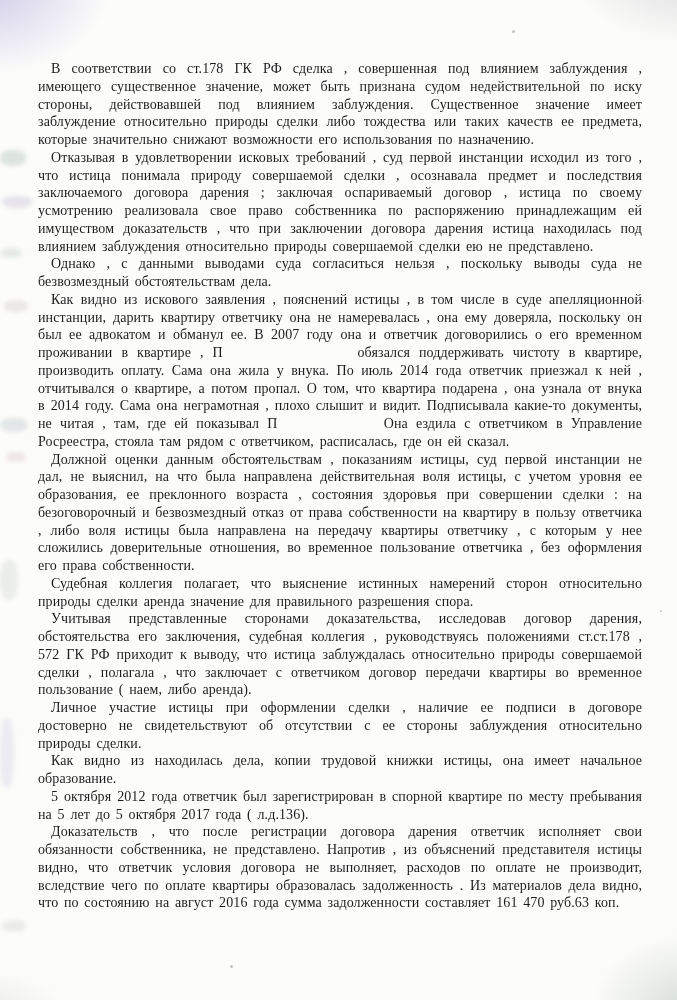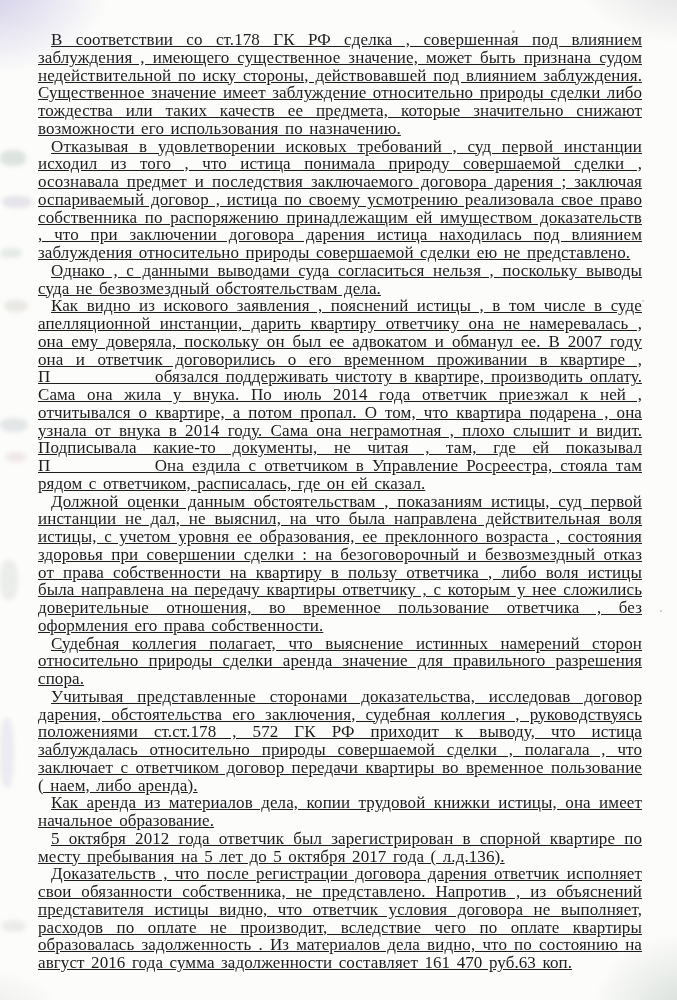--- a/index.html
+++ b/index.html
@@ -47,30 +47,29 @@
   }
   .k1 { left: 512px; top: 30px; }
   .k2 { left: 286px; top: 88px;  width: 2px; height: 2px; }
   .k3 { left: 642px; top: 300px; width: 2px; height: 2px; }
   .k4 { left: 660px; top: 610px; width: 2px; height: 2px; }
   .k5 { left: 230px; top: 965px; width: 3px; height: 3px; }
 
   .text-block {
     position: absolute;
     left: 38px;
-    top: 31px;
+    top: 60px;
     width: 604px;
     font-family: "Liberation Serif", "DejaVu Serif", serif;
-    font-size: 17px;
+    font-size: 14px;
     line-height: 17.75px;
     color: #1d1d20;
     text-align: justify;
     word-spacing: 2.1px;
     letter-spacing: 0.1px;
-    text-decoration: underline;
   }
   .text-block p {
     margin: 0;
     text-indent: 13px;
   }
 </style>
 </head>
 <body>
 
 <div class="page">
@@ -91,18 +90,19 @@
   <div class="speck k5"></div>
 
   <main class="text-block">
     <p>В соответствии со ст.178 ГК РФ сделка , совершенная под влиянием заблуждения , имеющего существенное значение, может быть признана судом недействительной по иску стороны, действовавшей под влиянием заблуждения. Существенное значение имеет заблуждение относительно природы сделки либо тождества или таких качеств ее предмета, которые значительно снижают возможности его использования по назначению.</p>
     <p>Отказывая в удовлетворении исковых  требований , суд первой инстанции  исходил из того , что  истица понимала природу совершаемой сделки , осознавала предмет и последствия заключаемого договора дарения ; заключая  оспариваемый договор , истица по своему усмотрению реализовала свое право собственника по распоряжению принадлежащим ей имуществом  доказательств , что при заключении договора дарения истица находилась под влиянием заблуждения относительно природы совершаемой сделки ею не представлено.</p>
     <p>Однако , с  данными  выводами суда  согласиться нельзя , поскольку  выводы суда не безвозмездный  обстоятельствам дела.</p>
     <p>Как видно из  искового заявления ,  пояснений истицы , в том числе в суде апелляционной инстанции, дарить квартиру ответчику она не намеревалась , она ему доверяла, поскольку он был ее адвокатом и обманул ее. В 2007 году она и ответчик договорились о его временном проживании в квартире , П&nbsp;&nbsp;&nbsp;&nbsp;&nbsp;&nbsp;&nbsp;&nbsp;&nbsp;&nbsp;&nbsp;&nbsp;&nbsp;&nbsp; обязался поддерживать чистоту в квартире, производить оплату. Сама она жила у внука.  По июль 2014 года ответчик приезжал к ней , отчитывался о квартире, а потом пропал. О том, что квартира подарена , она узнала от внука в 2014 году. Сама она неграмотная , плохо слышит и видит. Подписывала какие-то документы, не читая ,  там, где ей показывал П&nbsp;&nbsp;&nbsp;&nbsp;&nbsp;&nbsp;&nbsp;&nbsp;&nbsp;&nbsp;&nbsp;&nbsp; Она ездила с ответчиком в Управление Росреестра, стояла там рядом с ответчиком, расписалась, где он ей сказал.</p>
     <p>Должной оценки данным обстоятельствам , показаниям истицы,  суд первой инстанции не дал, не выяснил, на что была направлена действительная воля истицы, с учетом  уровня ее образования, ее преклонного  возраста , состояния здоровья при совершении сделки : на безоговорочный и безвозмездный отказ от права собственности на квартиру в пользу ответчика , либо  воля истицы  была направлена на передачу квартиры  ответчику , с которым у нее сложились доверительные отношения,  во  временное пользование ответчика , без оформления его права собственности.</p>
     <p>Судебная коллегия полагает, что выяснение истинных намерений сторон относительно природы  сделки аренда значение для правильного разрешения спора.</p>
     <p>Учитывая представленные сторонами доказательства, исследовав договор дарения, обстоятельства его заключения, судебная коллегия , руководствуясь положениями ст.ст.178 ,  572 ГК РФ приходит к выводу, что  истица заблуждалась относительно природы совершаемой сделки , полагала , что  заключает с ответчиком договор передачи квартиры во временное пользование ( наем, либо аренда).</p>
-    <p>Как аренда из материалов дела, копии трудовой книжки истицы, она имеет начальное образование.</p>
+    <p>Личное участие истицы при оформлении сделки , наличие ее подписи в договоре достоверно не свидетельствуют об отсутствии с ее стороны заблуждения относительно природы сделки.</p>
+    <p>Как видно из находилась дела, копии трудовой книжки истицы, она имеет начальное образование.</p>
     <p>5 октября 2012 года ответчик был зарегистрирован в спорной квартире по месту пребывания на 5 лет до 5 октября 2017 года ( л.д.136).</p>
     <p>Доказательств , что после регистрации договора дарения  ответчик исполняет свои обязанности собственника, не представлено. Напротив , из  объяснений представителя истицы  видно, что  ответчик условия договора не выполняет, расходов по оплате не производит,  вследствие чего по оплате квартиры  образовалась задолженность . Из материалов дела  видно, что  по состоянию на август 2016 года  сумма задолженности составляет  161 470 руб.63 коп.</p>
   </main>
 
 </div>
 
 </body></html>

